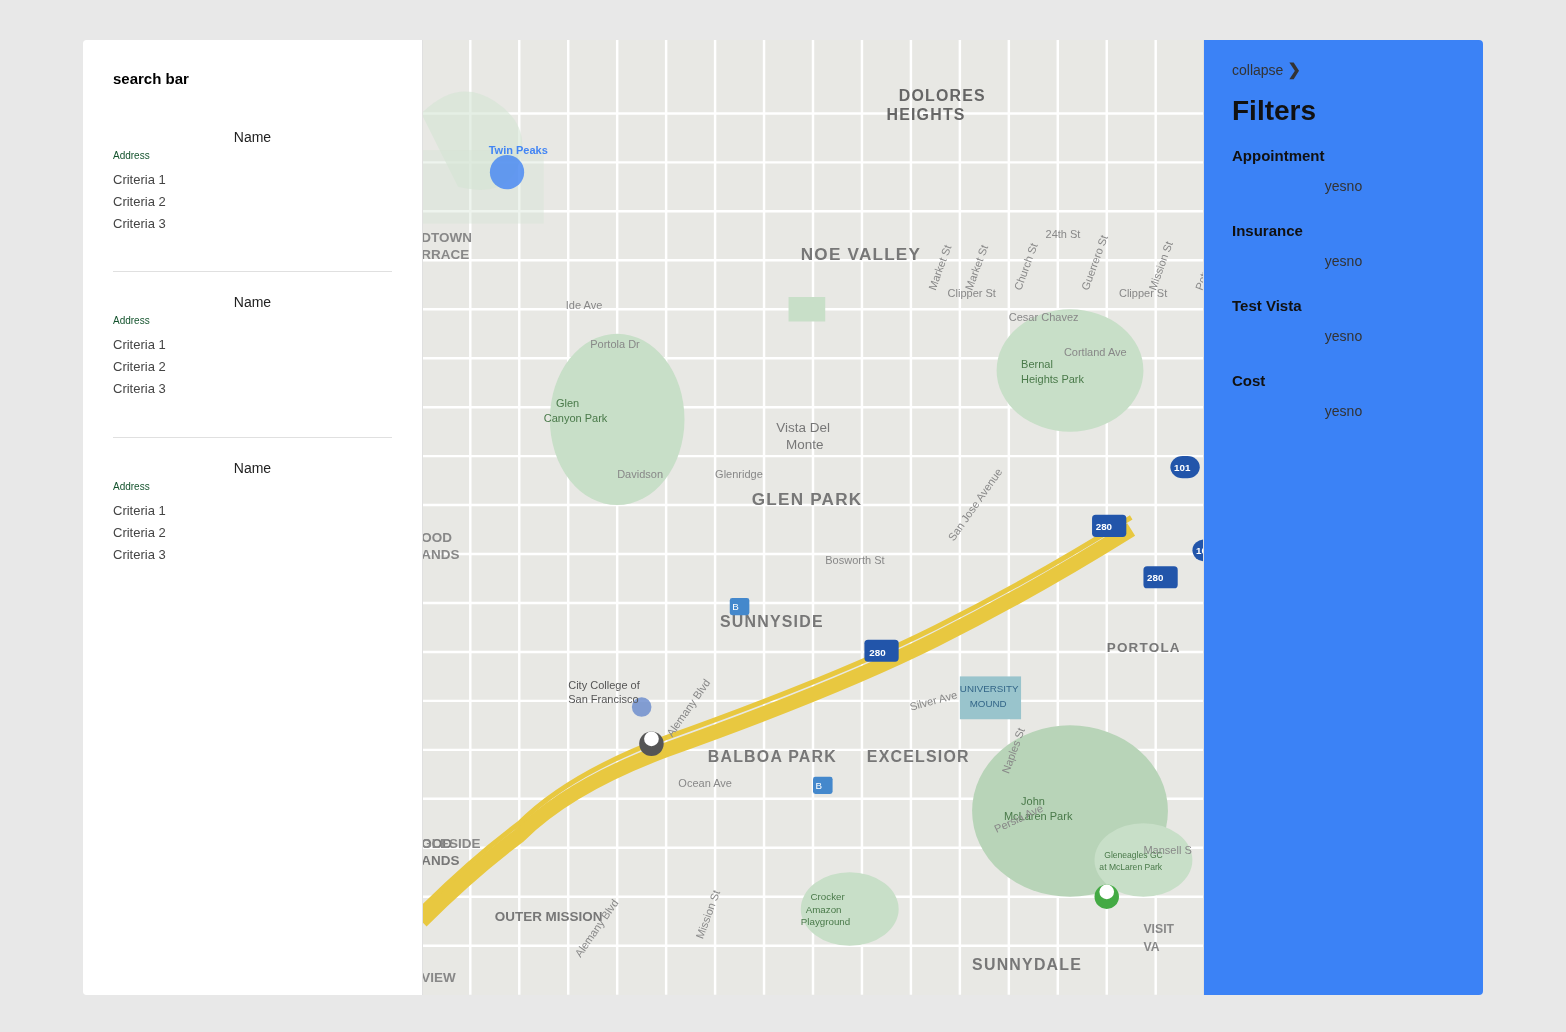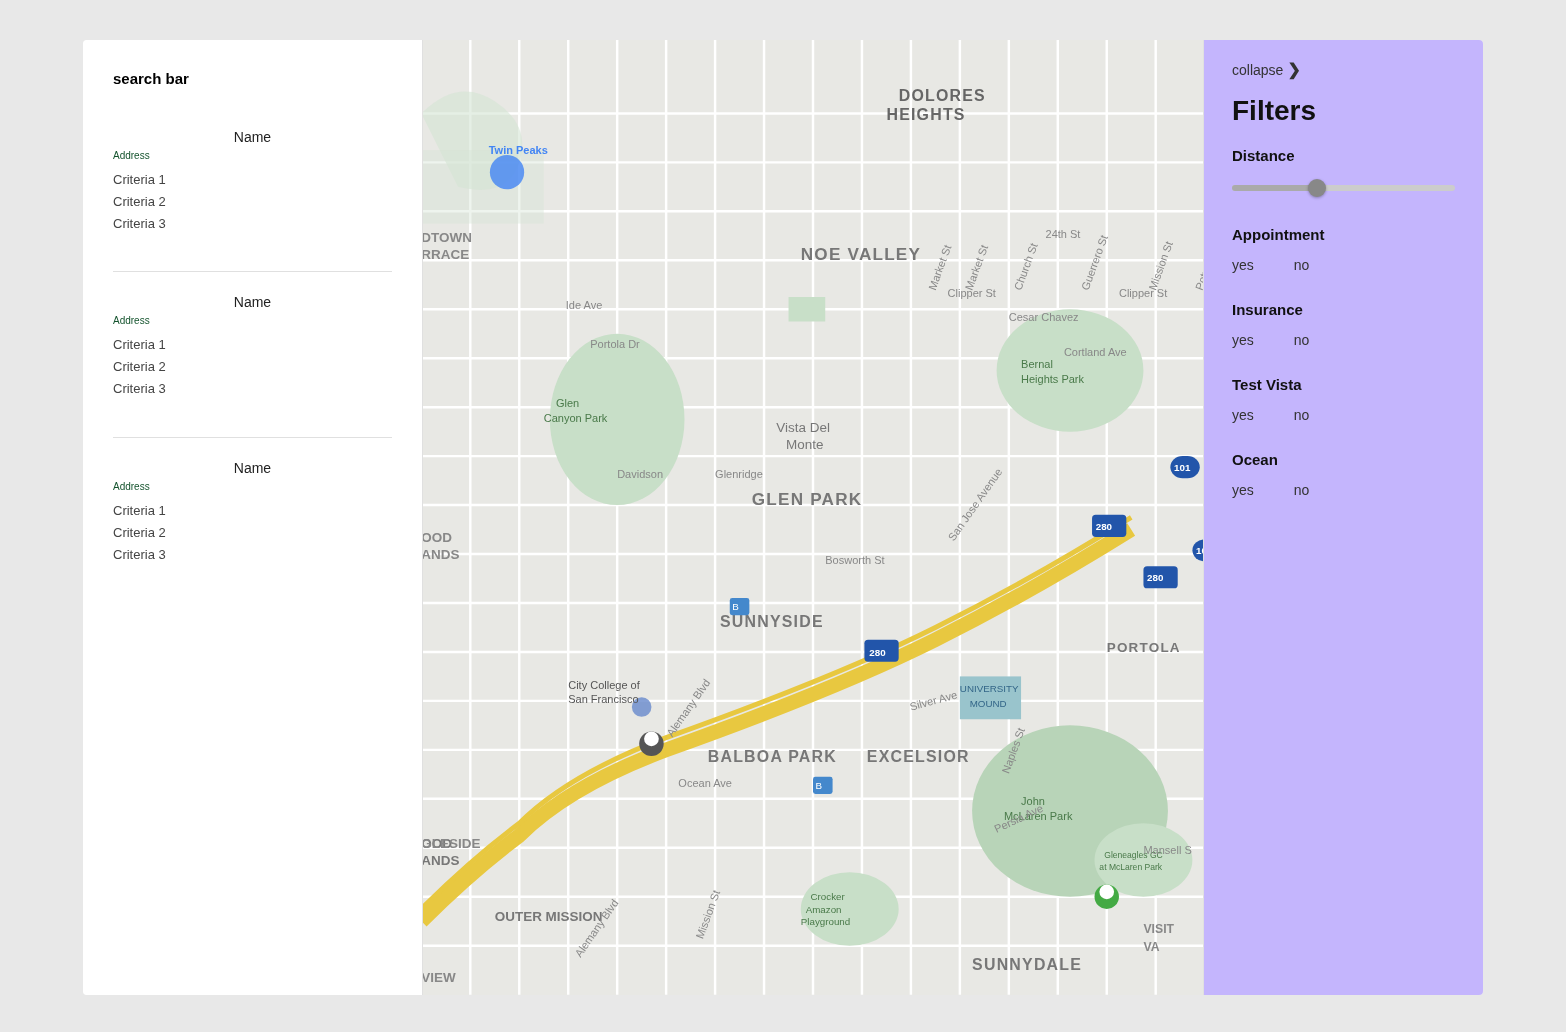--- a/index.html
+++ b/index.html
@@ -71,21 +71,21 @@
       position: relative;
       overflow: hidden;
       background: #e8e8e4;
       min-height: 900px;
     }
 
     
     .right-panel {
       width: 280px;
       min-width: 280px;
-      background: #c4b5fd;
+      background: #3b82f6;
       padding: 20px 28px;
       border-left: 1px solid #e0e0e0;
     }
     .collapse-btn {
       display: flex;
       align-items: center;
       gap: 4px;
       font-size: 14px;
       color: #333;
       cursor: pointer;
@@ -106,21 +106,21 @@
       margin-bottom: 28px;
     }
     .filter-label {
       font-size: 15px;
       font-weight: bold;
       color: #111;
       margin-bottom: 14px;
     }
     .filter-options {
       display: flex;
-      gap: 40px;
+      justify-content: center;
     }
     .filter-option {
       font-size: 14px;
       color: #333;
       cursor: pointer;
     }
     
     .distance-slider-container {
       position: relative;
       height: 20px;
@@ -392,29 +392,20 @@
   </div>
 
   <div class="right-panel">
     <div class="collapse-btn">
       <span>collapse</span>
       <span class="collapse-chevron">❯</span>
     </div>
 
     <div class="filters-title">Filters</div>
 
-    <div class="filter-section">
-      <div class="filter-label">Distance</div>
-      <div class="distance-slider-container">
-        <div class="slider-track">
-          <div class="slider-fill"></div>
-        </div>
-        <div class="slider-thumb"></div>
-      </div>
-    </div>
 
     <div class="filter-section">
       <div class="filter-label">Appointment</div>
       <div class="filter-options">
         <span class="filter-option">yes</span>
         <span class="filter-option">no</span>
       </div>
     </div>
 
     <div class="filter-section">
@@ -427,21 +418,21 @@
 
     <div class="filter-section">
       <div class="filter-label">Test Vista</div>
       <div class="filter-options">
         <span class="filter-option">yes</span>
         <span class="filter-option">no</span>
       </div>
     </div>
 
     <div class="filter-section">
-      <div class="filter-label">Ocean</div>
+      <div class="filter-label">Cost</div>
       <div class="filter-options">
         <span class="filter-option">yes</span>
         <span class="filter-option">no</span>
       </div>
     </div>
 
   </div>
 
 </div>
 

